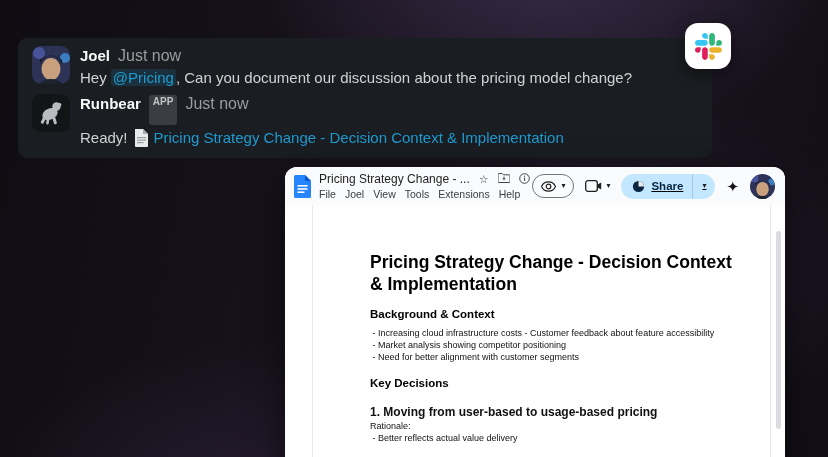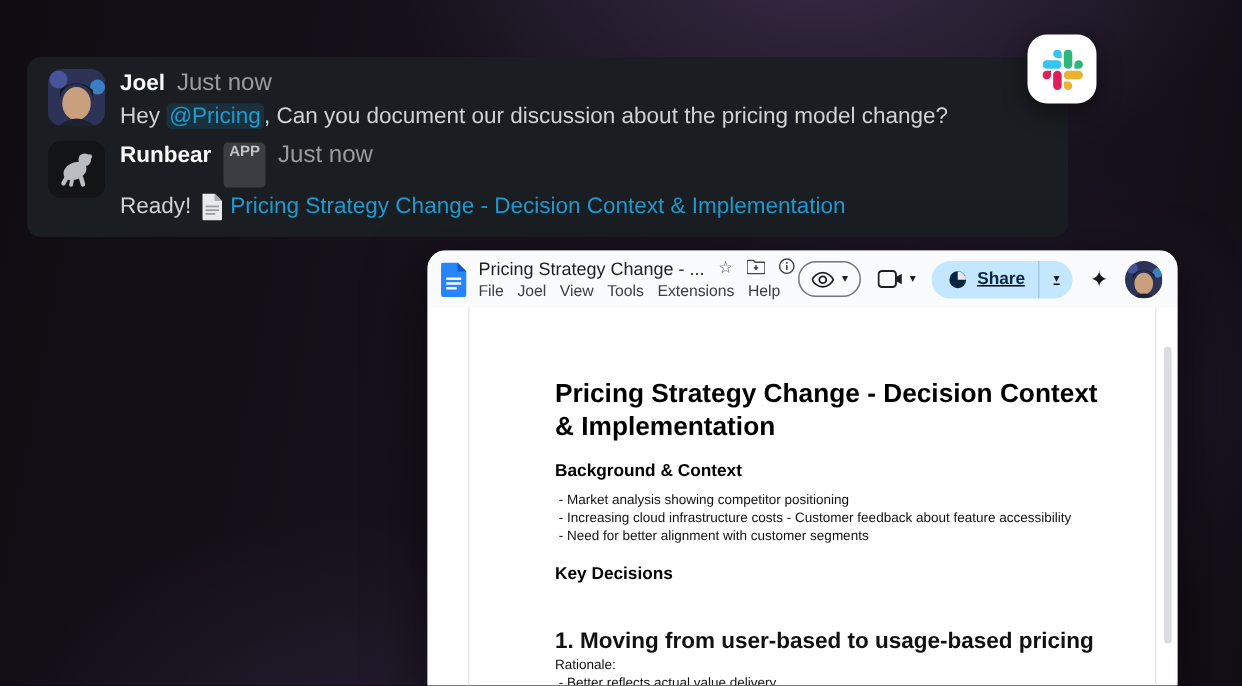--- a/index.html
+++ b/index.html
@@ -66,21 +66,21 @@
   .page-edge-left  { position:absolute; left:27px; top:0; bottom:0; width:1px; background:#e7e8ea; }
   .page-edge-right { position:absolute; left:485px; top:0; bottom:0; width:1px; background:#e7e8ea; }
   .scrollbar { position:absolute; right:4px; top:26px; width:5px; height:198px; background:#dadce0; border-radius:3px; }
 
   .doc-content { position:absolute; left:85px; top:46px; width:396px; color:#000; }
   .doc-heading { font-size:17.5px; line-height:1.27; font-weight:700; margin:0; max-width:372px; }
   .doc-h2 { font-size:11.5px; font-weight:700; margin:13px 0 0; }
   .doc-h2.first { margin-top:13px; }
   .doc-lines { margin-top:8px; }
   .doc-line { font-size:9px; line-height:1.32; color:#111; white-space:pre; }
-  .doc-line.bold { font-weight:700; margin-top:29px; font-size:15px; }
+  .doc-line.bold { font-weight:700; margin-top:16px; font-size:12px; }
 </style>
 </head>
 <body>
 
 <div class="stage">
 
   <div class="slack-panel">
 
     <div class="msg">
       <div class="avatar38">
@@ -230,22 +230,22 @@
     <div class="docs-body">
       <div class="page-edge-left"></div>
       <div class="page-edge-right"></div>
       <div class="scrollbar"></div>
 
       <div class="doc-content">
         <h1 class="doc-heading">Pricing Strategy Change - Decision Context &amp; Implementation</h1>
 
         <div class="doc-h2 first">Background &amp; Context</div>
         <div class="doc-lines">
+          <div class="doc-line"> - Increasing cloud infrastructure costs - Customer feedback about feature accessibility</div>
           <div class="doc-line"> - Market analysis showing competitor positioning</div>
-          <div class="doc-line"> - Increasing cloud infrastructure costs - Customer feedback about feature accessibility</div>
           <div class="doc-line"> - Need for better alignment with customer segments</div>
         </div>
 
         <div class="doc-h2">Key Decisions</div>
         <div class="doc-lines">
           <div class="doc-line bold">1. Moving from user-based to usage-based pricing</div>
           <div class="doc-line">Rationale:</div>
           <div class="doc-line"> - Better reflects actual value delivery</div>
         </div>
       </div>

